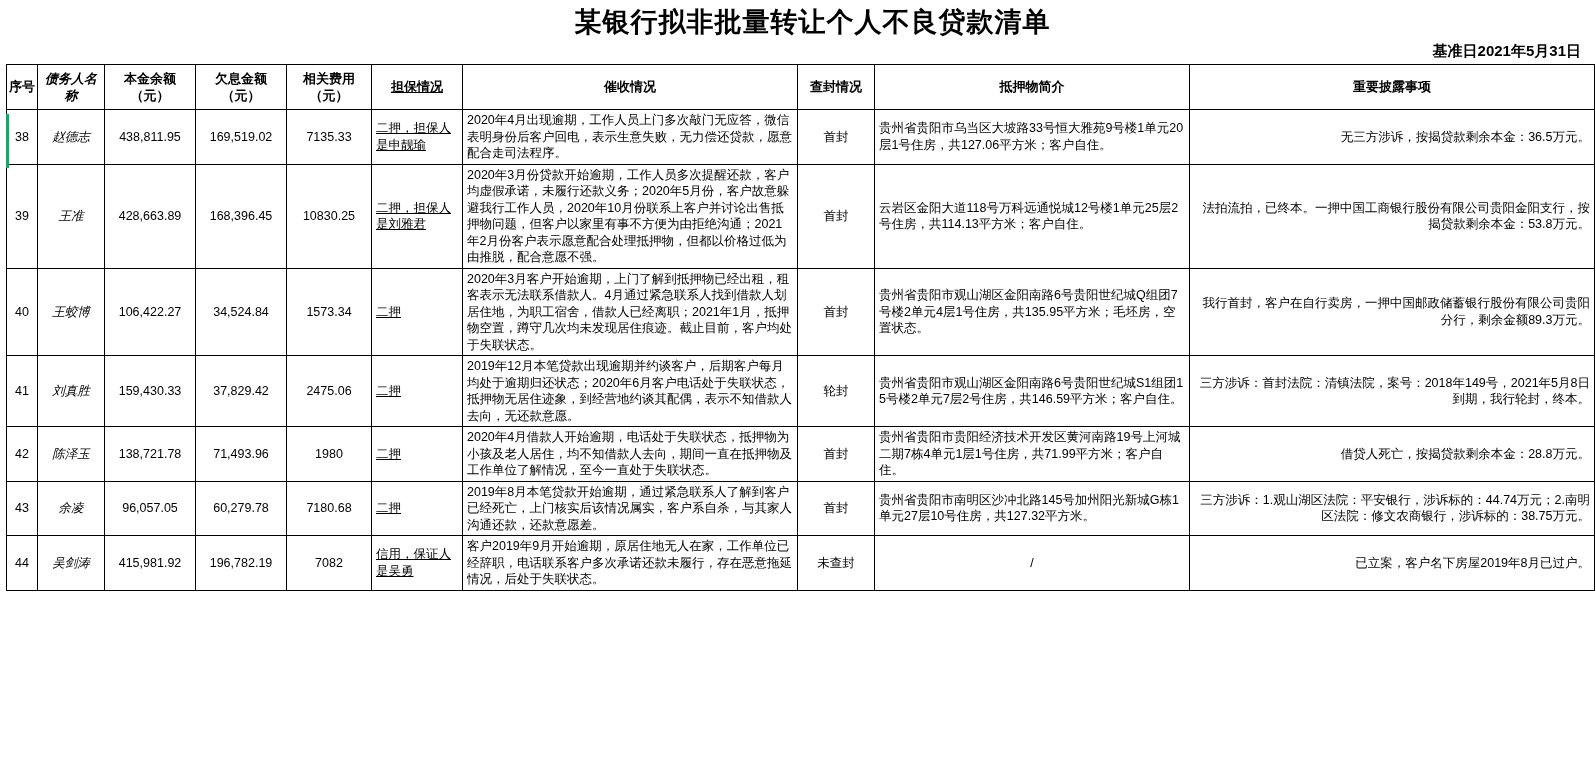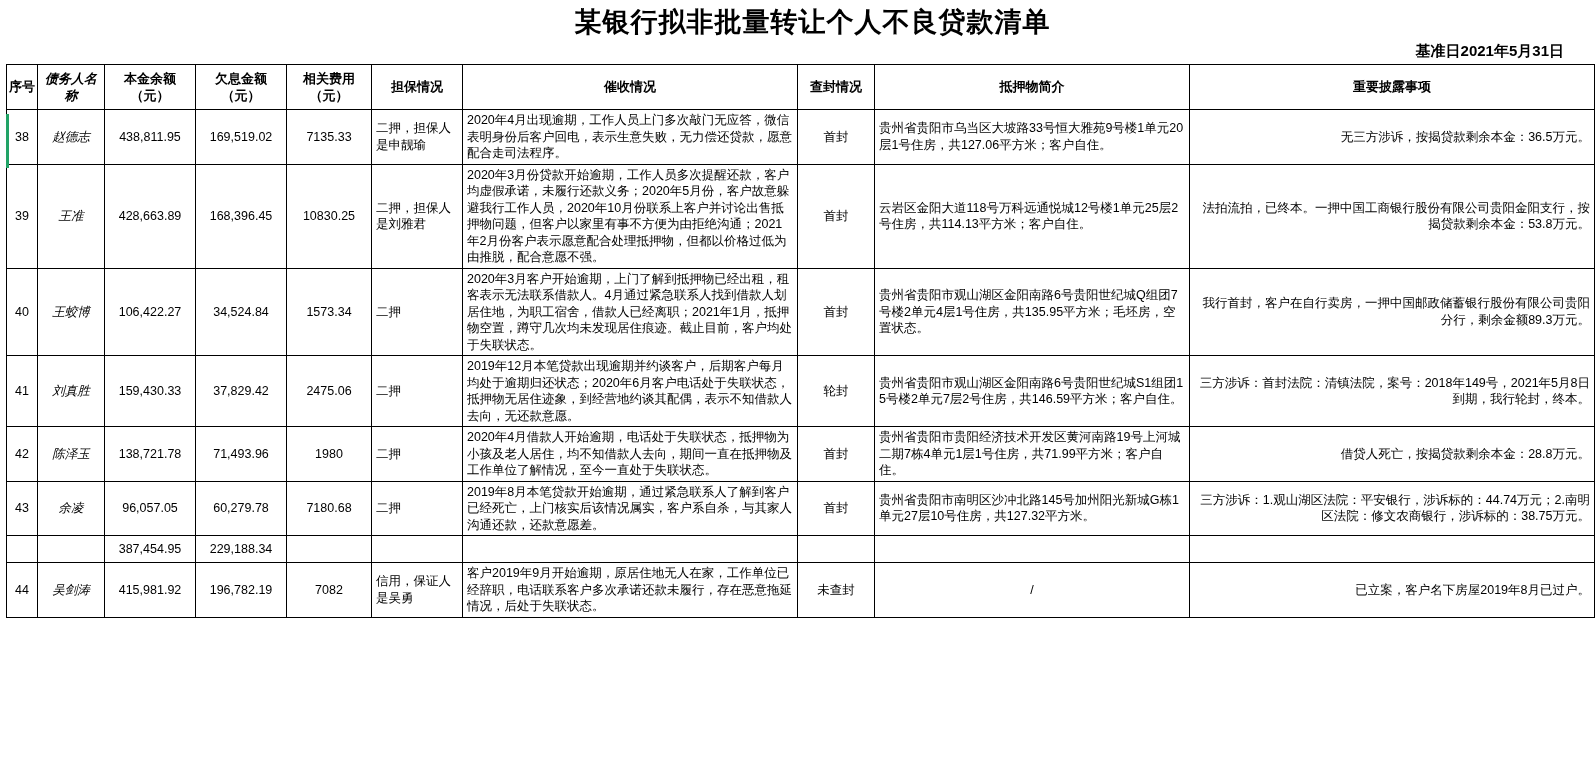--- a/index.html
+++ b/index.html
@@ -22,21 +22,21 @@
     text-align: center;
     font-size: 27px;
     font-weight: bold;
     letter-spacing: 1px;
     margin: 4px 0 2px 0;
     font-family: "Liberation Serif", serif;
     padding-left: 30px;
   }
   .baseline-row {
     text-align: right;
-    padding-right: 31px;
+    padding-right: 14px;
     font-size: 15px;
     font-weight: bold;
     margin-bottom: 3px;
   }
   table.listing {
     border-collapse: collapse;
     table-layout: fixed;
     width: 1583px;
     margin-left: 6px;
     font-size: 12.5px;
@@ -54,21 +54,21 @@
     font-weight: bold;
     font-size: 13px;
     padding: 3px 2px;
     height: 38px;
   }
   .c-idx   { width: 26px;  text-align: center; }
   .c-name  { width: 62px;  text-align: center; font-style: italic; }
   .c-prin  { width: 86px;  text-align: center; }
   .c-int   { width: 86px;  text-align: center; }
   .c-fee   { width: 80px;  text-align: center; }
-  .c-guar  { width: 86px;  text-align: left; }
+  .c-guar  { width: 86px;  text-align: left; text-decoration: underline; }
   .c-coll  { width: 330px; text-align: left; margin-left: 20px; }
   .c-seal  { width: 72px;  text-align: center; }
   .c-mort  { width: 310px; text-align: left; }
   .c-disc  { width: 400px; text-align: right; }
   .row-sum td { height: 22px; }
   .green-mark {
     position: absolute;
     left: 6px;
     width: 3px;
     background: #21a366;
@@ -164,32 +164,20 @@
         <td class="c-name">余凌</td>
         <td class="c-prin">96,057.05</td>
         <td class="c-int">60,279.78</td>
         <td class="c-fee">7180.68</td>
         <td class="c-guar">二押</td>
         <td class="c-coll">2019年8月本笔贷款开始逾期，通过紧急联系人了解到客户已经死亡，上门核实后该情况属实，客户系自杀，与其家人沟通还款，还款意愿差。</td>
         <td class="c-seal">首封</td>
         <td class="c-mort">贵州省贵阳市南明区沙冲北路145号加州阳光新城G栋1单元27层10号住房，共127.32平方米。</td>
         <td class="c-disc">三方涉诉：1.观山湖区法院：平安银行，涉诉标的：44.74万元；2.南明区法院：修文农商银行，涉诉标的：38.75万元。</td>
       </tr>
-      <tr class="row-sum">
-        <td class="c-idx"></td>
-        <td class="c-name"></td>
-        <td class="c-prin">387,454.95</td>
-        <td class="c-int">229,188.34</td>
-        <td class="c-fee"></td>
-        <td class="c-guar"></td>
-        <td class="c-coll"></td>
-        <td class="c-seal"></td>
-        <td class="c-mort"></td>
-        <td class="c-disc"></td>
-      </tr>
       <tr>
         <td class="c-idx">44</td>
         <td class="c-name">吴剑涛</td>
         <td class="c-prin">415,981.92</td>
         <td class="c-int">196,782.19</td>
         <td class="c-fee">7082</td>
         <td class="c-guar">信用，保证人是吴勇</td>
         <td class="c-coll">客户2019年9月开始逾期，原居住地无人在家，工作单位已经辞职，电话联系客户多次承诺还款未履行，存在恶意拖延情况，后处于失联状态。</td>
         <td class="c-seal">未查封</td>
         <td class="c-mort center">/</td>

